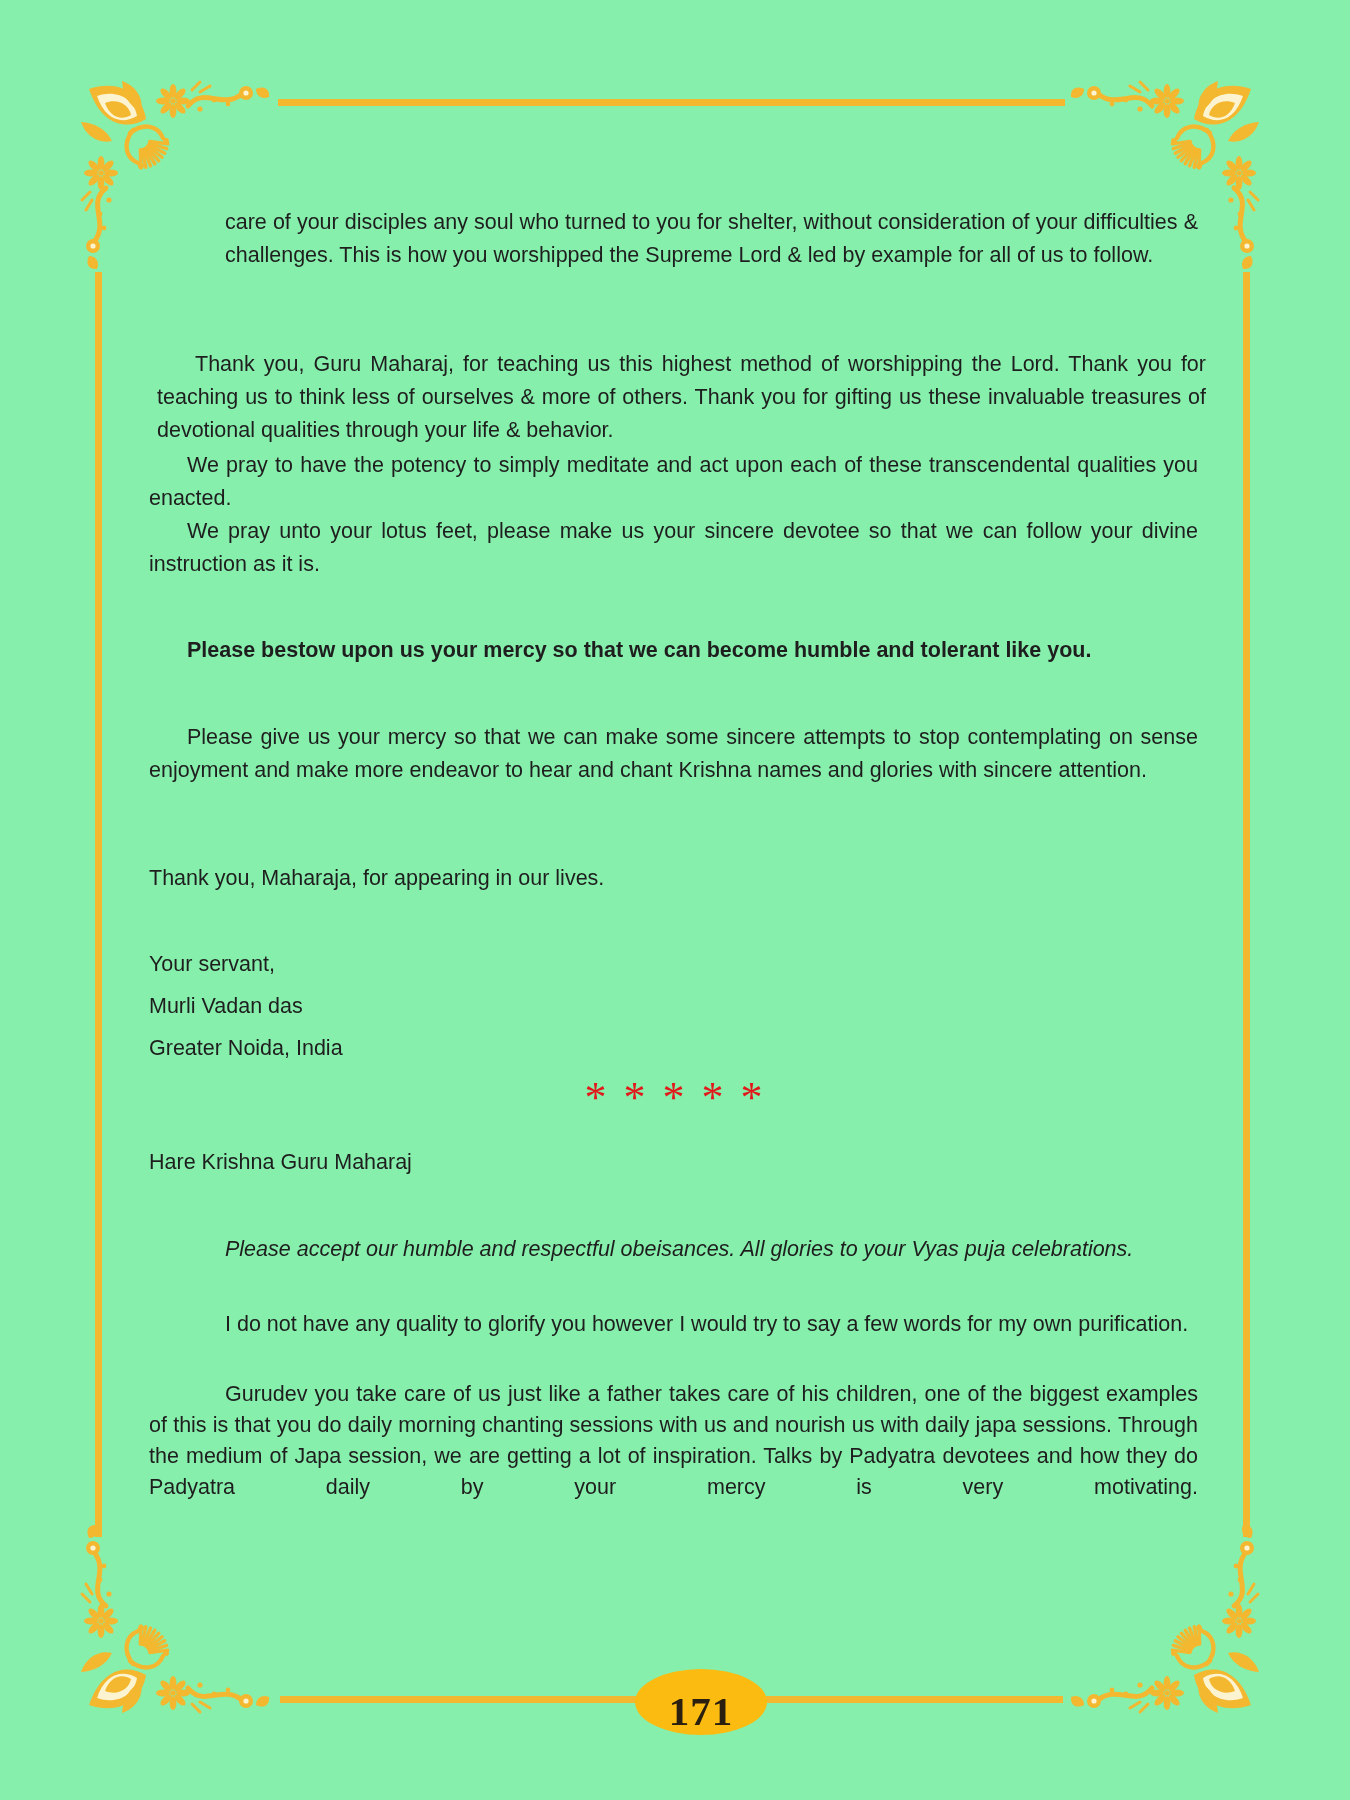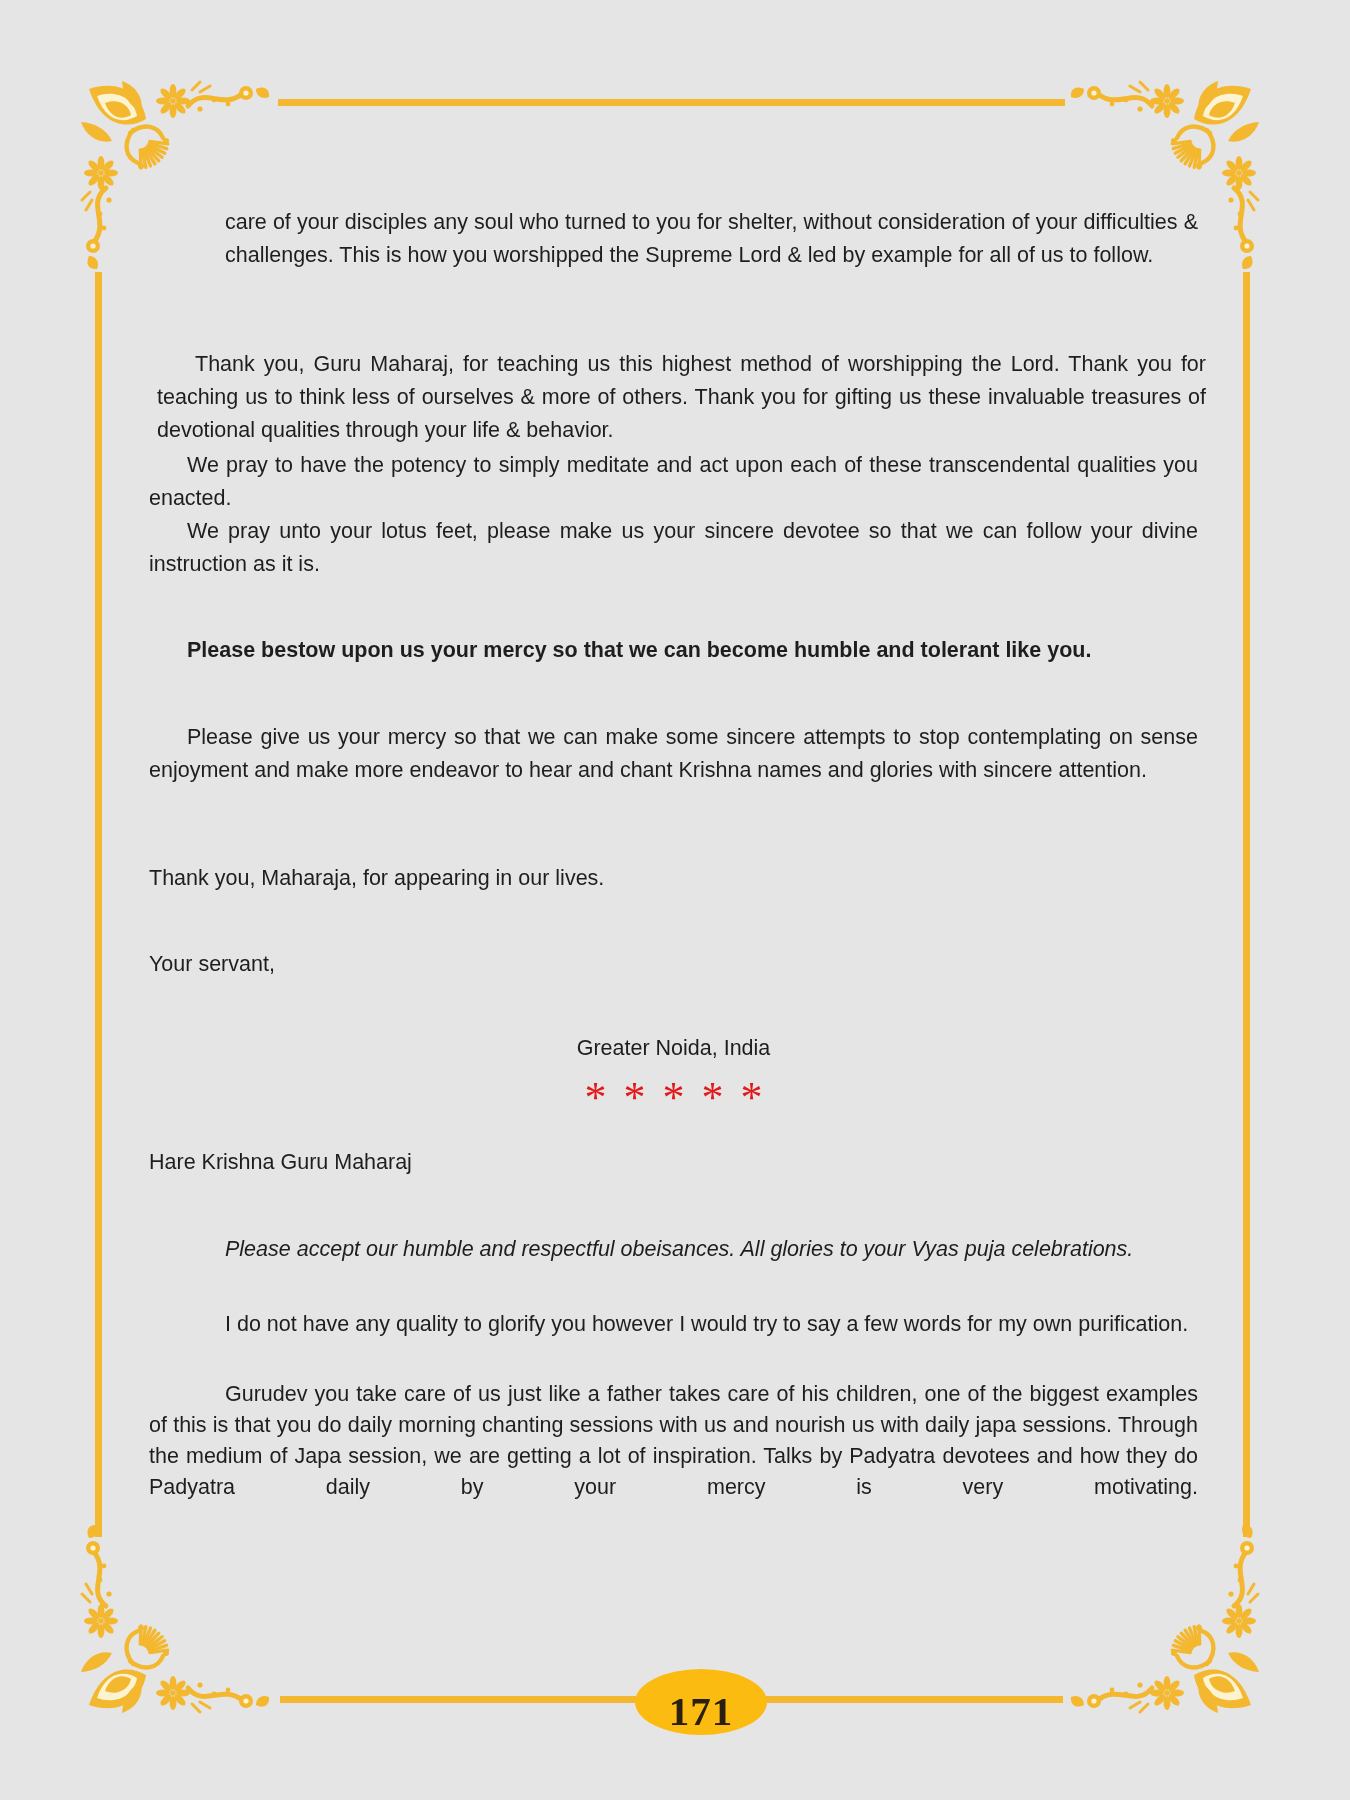--- a/index.html
+++ b/index.html
@@ -1,19 +1,19 @@
 <!DOCTYPE html>
 <html><head>
 <meta charset="utf-8">
 <style>
   html,body { margin:0; padding:0; }
   .page {
     position:relative;
     width:1350px; height:1800px;
-    background:#e5e5e5;
+    background:#86efac;
     font-family:"Liberation Sans", sans-serif;
     color:#1E1E1E;
     overflow:hidden;
   }
   
   .frame-line { position:absolute; background:#F3B82F; z-index:1; }
   .frame-top    { left:278px;  top:99px;   width:787px; height:7px; }
   .frame-bottom { left:280px;  top:1696px; width:783px; height:7px; }
   .frame-left   { left:95px;   top:272px;  width:7px;   height:1265px; }
   .frame-right  { left:1243px; top:272px;  width:7px;   height:1265px; }
@@ -40,21 +40,21 @@
   .lh31 { line-height:31px; }
   .p1  { top:206px; }
   .p2  { top:348px;margin-left:8px; }
   .p3  { top:449px; }
   .p4  { top:515px; }
   .p5  { top:634px;font-weight:bold; }
   .p6  { top:721px; }
   .p7  { top:862px; }
   .sig1 { top:948px; }
   .sig2 { top:990px; }
-  .sig3 { top:1032px;text-align:center; }
+  .sig3 { top:1032px; }
   .separator {
     position:absolute; left:0; top:1076px; width:1350px;
     text-align:center;
     font-family:"Liberation Serif", serif;
     font-size:44px; line-height:44px;
     color:#E2191B; letter-spacing:3px;
   }
   .p11 { top:1146px; }
   .p12 { top:1233px;font-style:italic; }
   .p13 { top:1308px; }
@@ -155,20 +155,21 @@
     </svg>
 
   <div class="txt cont p1">care of your disciples any soul who turned to you for shelter, without consideration of your difficulties &amp; challenges. This is how you worshipped the Supreme Lord &amp; led by example for all of us to follow.</div>
   <div class="txt indent-sm p2">Thank you, Guru Maharaj, for teaching us this highest method of worshipping the Lord. Thank you for teaching us to think less of ourselves &amp; more of others. Thank you for gifting us these invaluable treasures of devotional qualities through your life &amp; behavior.</div>
   <div class="txt indent-sm p3">We pray to have the potency to simply meditate and act upon each of these transcendental qualities you enacted.</div>
   <div class="txt indent-sm p4">We pray unto your lotus feet, please make us your sincere devotee so that we can follow your divine instruction as it is.</div>
   <div class="txt indent-sm left-align p5">Please bestow upon us your mercy so that we can become humble and tolerant like you.</div>
   <div class="txt indent-sm p6">Please give us your mercy so that we can make some sincere attempts to stop contemplating on sense enjoyment and make more endeavor to hear and chant Krishna names and glories with sincere attention.</div>
   <div class="txt left-align p7">Thank you, Maharaja, for appearing in our lives.</div>
   <div class="txt left-align sig1">Your servant,</div>
+  <div class="txt left-align sig2">Murli Vadan das</div>
   <div class="txt left-align sig3">Greater Noida, India</div>
 
   <div class="separator">* * * * *</div>
 
   <div class="txt left-align p11">Hare Krishna Guru Maharaj</div>
   <div class="txt indent-lg p12">Please accept our humble and respectful obeisances. All glories to your Vyas puja celebrations.</div>
   <div class="txt indent-lg lh32 p13">I do not have any quality to glorify you however I would try to say a few words for my own purification.</div>
   <div class="txt indent-lg lh31 justify-all p14">Gurudev you take care of us just like a father takes care of his children, one of the biggest examples of this is that you do daily morning chanting sessions with us and nourish us with daily japa sessions. Through the medium of Japa session, we are getting a lot of inspiration. Talks by Padyatra devotees and how they do Padyatra daily by your mercy is very motivating.</div>
 
   <div class="badge">

